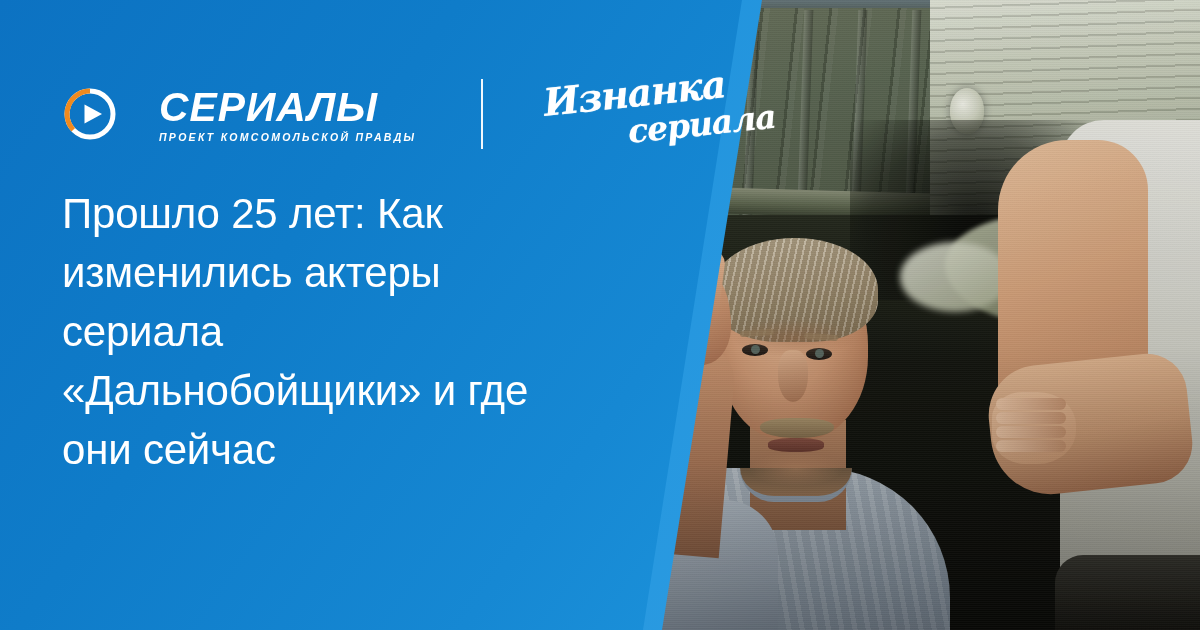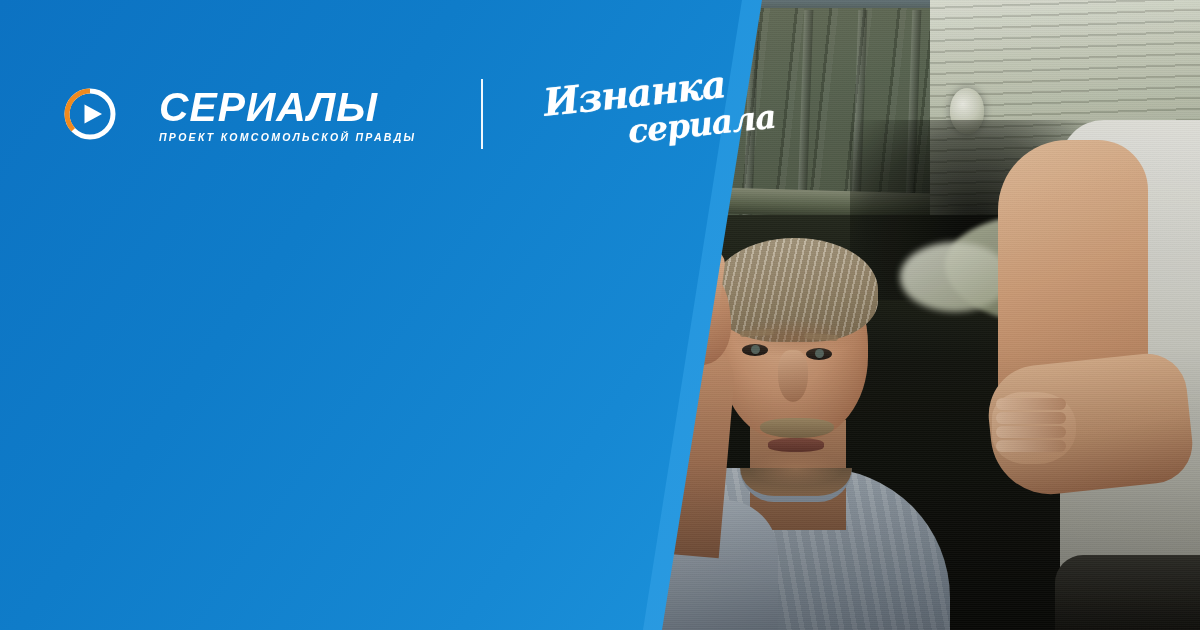--- a/index.html
+++ b/index.html
@@ -439,15 +439,16 @@
       </div>
 
       <div class="divider"></div>
 
       <div class="script-logo">
         <span class="l1">Изнанка</span>
         <span class="l2">сериала</span>
       </div>
     </div>
 
+    <h1 class="headline">Прошло 25 лет: Как изменились актеры сериала «Дальнобойщики» и где они сейчас</h1>
   </div>
 
 </div>
 
 </body></html>

